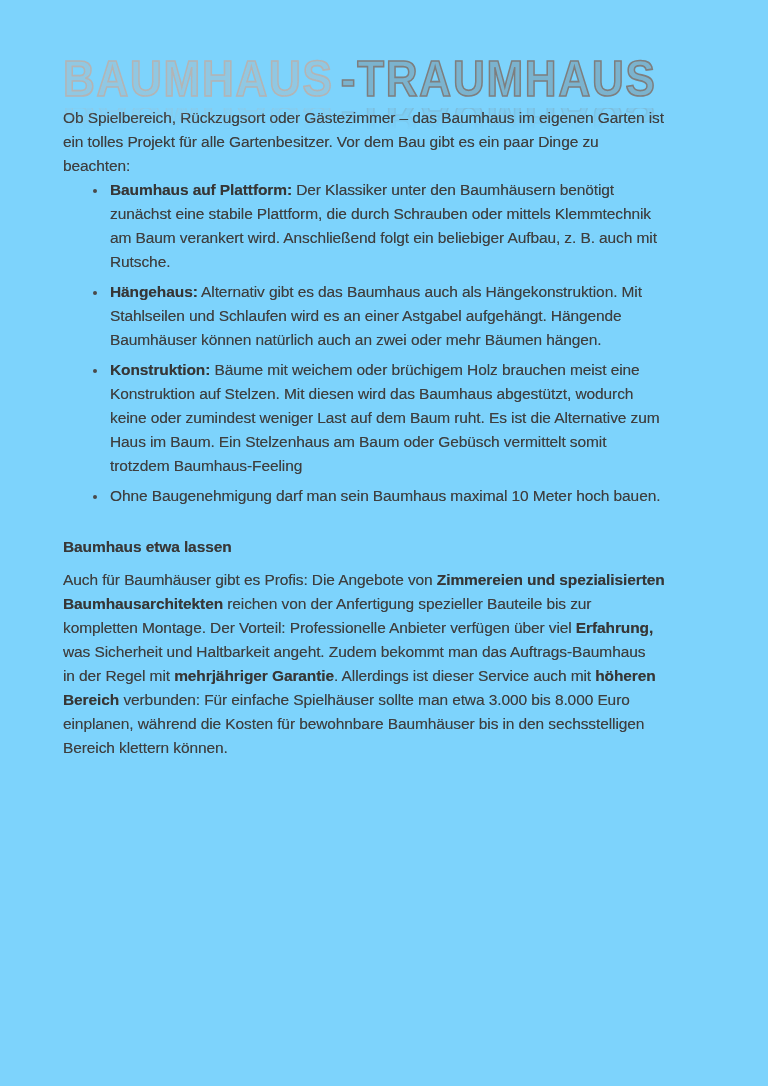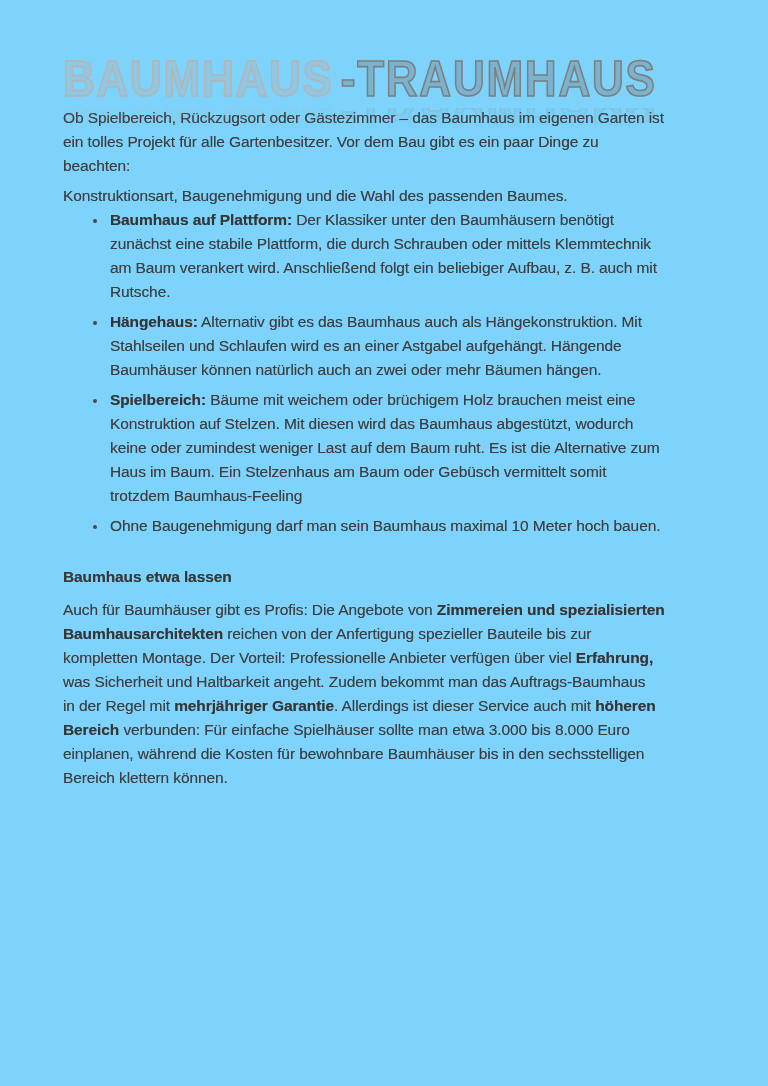--- a/index.html
+++ b/index.html
@@ -98,32 +98,31 @@
     </div>
     <div class="doc-title reflection" aria-hidden="true">
       <span class="t-light">BAUMHAUS</span><span class="t-dark">-TRAUMHAUS</span>
     </div>
   </header>
 
   <p class="body-text intro">Ob Spielbereich, Rückzugsort oder Gästezimmer – das Baumhaus im eigenen Garten ist
 ein tolles Projekt für alle Gartenbesitzer. Vor dem Bau gibt es ein paar Dinge zu
 beachten:</p>
 
-  <p class="body-text topics">Konstruktionsart, Baugenehmigung und die Wahl des passenden Baumes.</p>
 
 
   <ul class="bullet-list">
     <li class="body-text"><b>Baumhaus auf Plattform:</b> Der Klassiker unter den Baumhäusern benötigt
 zunächst eine stabile Plattform, die durch Schrauben oder mittels Klemmtechnik
 am Baum verankert wird. Anschließend folgt ein beliebiger Aufbau, z. B. auch mit
 Rutsche.</li>
     <li class="body-text"><b>Hängehaus:</b> Alternativ gibt es das Baumhaus auch als Hängekonstruktion. Mit
 Stahlseilen und Schlaufen wird es an einer Astgabel aufgehängt. Hängende
 Baumhäuser können natürlich auch an zwei oder mehr Bäumen hängen.</li>
-    <li class="body-text"><b>Spielbereich:</b> Bäume mit weichem oder brüchigem Holz brauchen meist eine
+    <li class="body-text"><b>Konstruktion:</b> Bäume mit weichem oder brüchigem Holz brauchen meist eine
 Konstruktion auf Stelzen. Mit diesen wird das Baumhaus abgestützt, wodurch
 keine oder zumindest weniger Last auf dem Baum ruht. Es ist die Alternative zum
 Haus im Baum. Ein Stelzenhaus am Baum oder Gebüsch vermittelt somit
 trotzdem Baumhaus-Feeling</li>
     <li class="body-text">Ohne Baugenehmigung darf man sein Baumhaus maximal 10 Meter hoch bauen.</li>
   </ul>
 
   <h2 class="sub-heading">Baumhaus etwa lassen</h2>
 
   <p class="body-text profi">Auch für Baumhäuser gibt es Profis: Die Angebote von <b>Zimmereien und spezialisierten</b>

